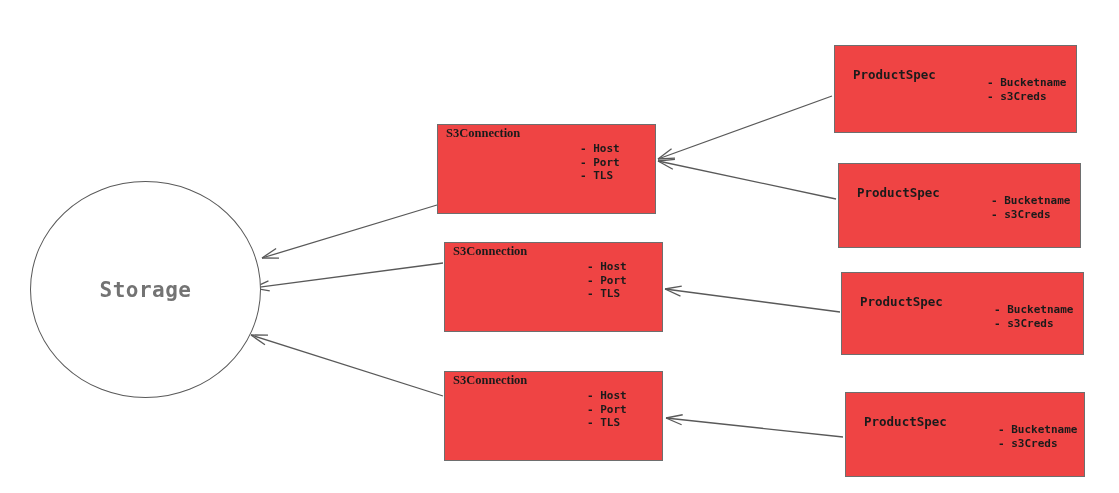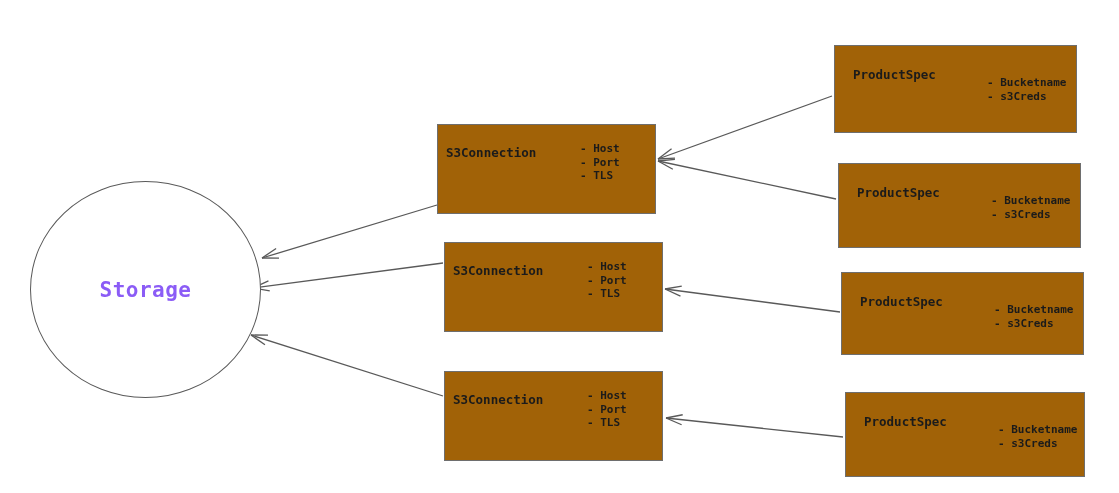--- a/index.html
+++ b/index.html
@@ -31,29 +31,29 @@
     border-radius: 50%;
     box-sizing: border-box;
     background: #ffffff;
     display: flex;
     align-items: center;
     justify-content: center;
   }
   .node-circle .circle-label {
     font-size: 21px;
     font-weight: 700;
-    color: #8b5cf6;
+    color: #737373;
     letter-spacing: 0.5px;
     font-family: "DejaVu Sans Mono", "Liberation Mono", monospace;
   }
   .node-box {
     position: absolute;
     border: 1.6px solid #6e6e6e;
     box-sizing: border-box;
-    background: #a16207;
+    background: #ef4444;
   }
   .node-box .box-title {
     position: absolute;
     font-size: 12.5px;
     font-weight: 700;
     color: #1b1b1b;
     white-space: nowrap;
     font-family: "DejaVu Sans Mono", "Liberation Mono", monospace;
   }
   .node-box .box-attrs {
@@ -61,21 +61,21 @@
     font-size: 11px;
     font-weight: 700;
     color: #1b1b1b;
     line-height: 13.5px;
     white-space: nowrap;
     font-family: "DejaVu Sans Mono", "Liberation Mono", monospace;
   }
   .node-box .box-attrs span {
     display: block;
   }
-  .s3-box .box-title { left: 8px; top: 20px; }
+  .s3-box .box-title { left: 8px; top: 1px; font-family: Liberation Serif, serif; }
   .s3-box .box-attrs { left: 142px; top: 17px; }
   .ps-box .box-title { left: 18px; top: 21px; }
   .ps-box .box-attrs { left: 152px; top: 30px; }
 </style>
 </head>
 <body>
 
 <div id="canvas">
 
   <svg class="arrow-layer" viewBox="0 0 1119 493" xmlns="http://www.w3.org/2000/svg">

